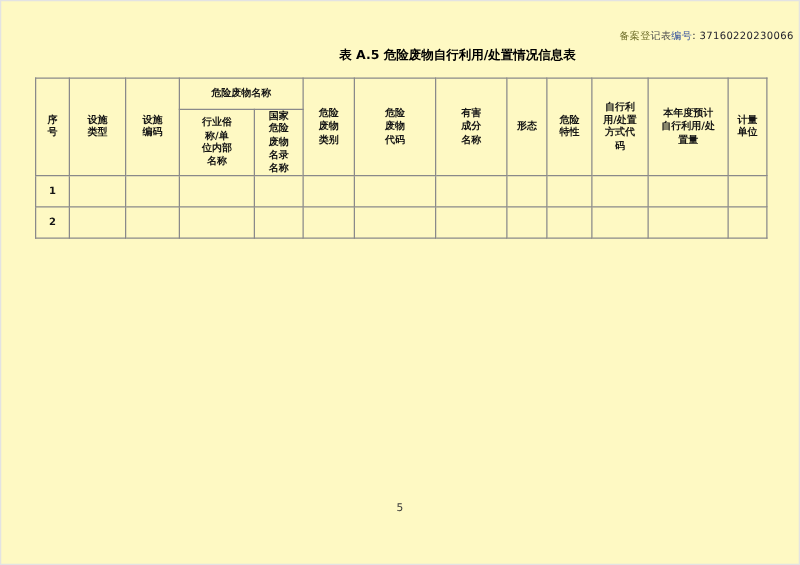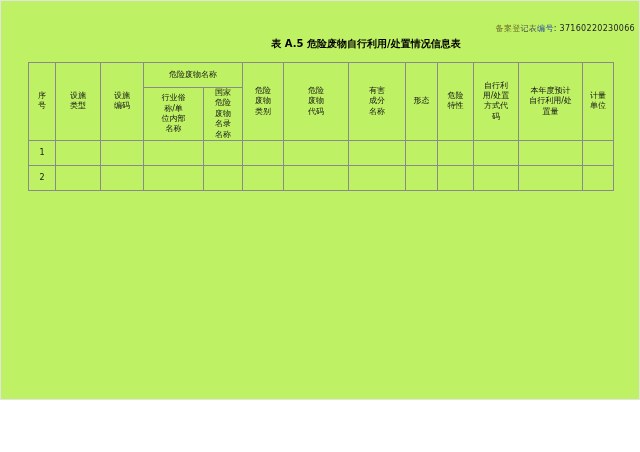--- a/index.html
+++ b/index.html
@@ -4,22 +4,22 @@
 <style>
   html, body {
     margin: 0;
     padding: 0;
     background: #ffffff;
     font-family: "DejaVu Sans", sans-serif;
   }
   .page {
     position: relative;
     width: 640px;
-    height: 400px;
-    background: #bef264;
+    height: 452px;
+    background: #fef9c3;
     box-shadow: inset 0 0 0 1px #e3e3e3;
     overflow: hidden;
   }
   .reg-number {
     position: absolute;
     top: 23px;
     right: 5px;
     font-size: 8px;
     letter-spacing: 0.3px;
     white-space: nowrap;
@@ -46,21 +46,21 @@
     top: 62px;
     width: 585px;
     border-collapse: collapse;
     table-layout: fixed;
     border: 1.5px solid #6f6f6f;
   }
   .info-table th, .info-table td {
     border: 1px solid #8a8a8a;
     padding: 0;
     margin: 0;
-    font-weight: normal;
+    font-weight: bold;
     font-size: 8px;
     line-height: 1.3;
     color: #151515;
     text-align: center;
     vertical-align: middle;
     white-space: pre-line;
     overflow: hidden;
   }
   tr.tier1 { height: 25px; }
   tr.tier2 { height: 52px; }

